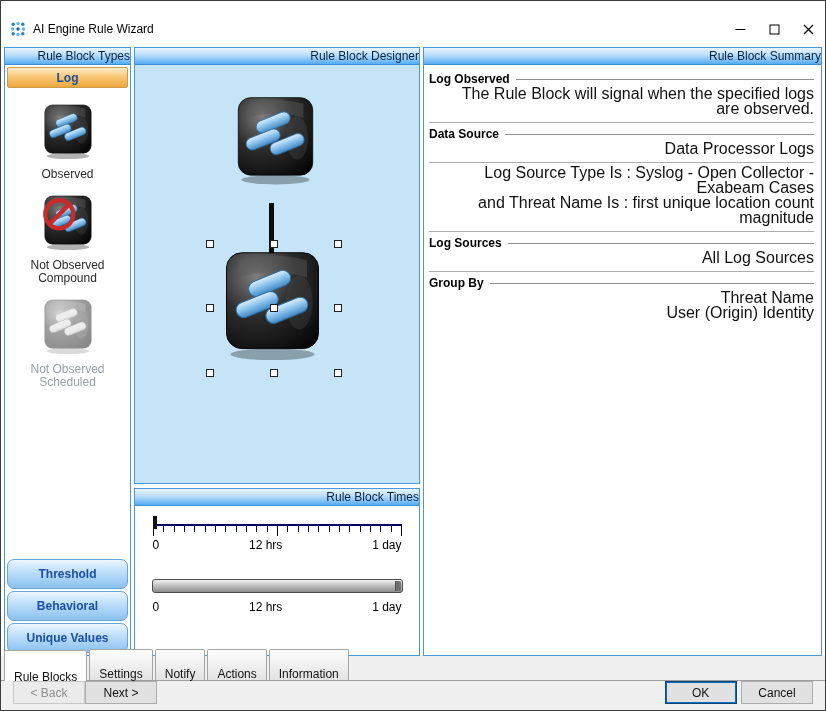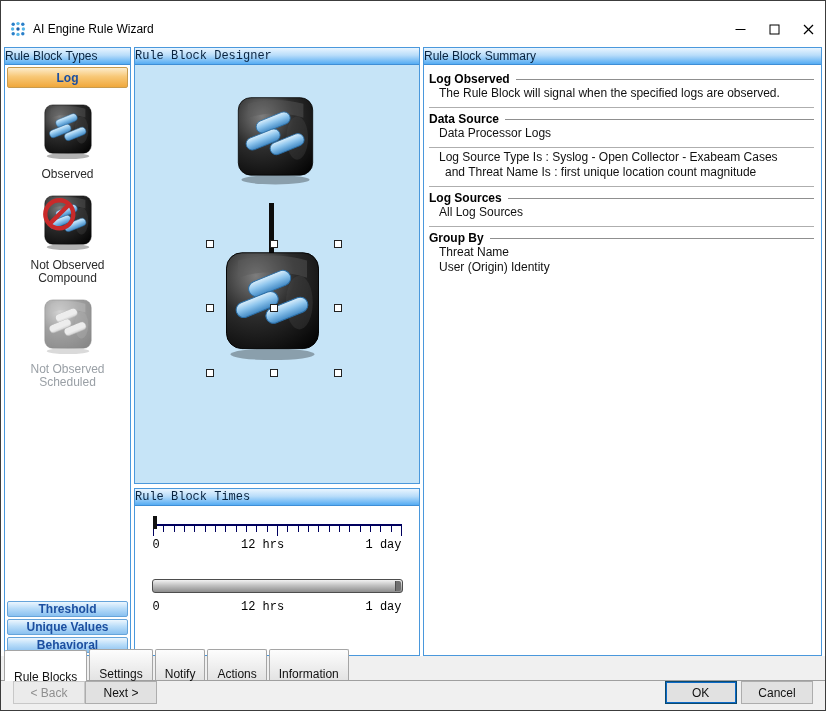--- a/index.html
+++ b/index.html
@@ -12,45 +12,45 @@
   
   .titlebar { height:32px; display:flex; align-items:center; background:#fff; padding-left:9px;margin-top:12px; }
   .titlebar .app-icon { width:16px; height:16px; margin-right:7px; }
   .titlebar .title { font-size:12px; color:#000; flex:1; }
   .win-btn { width:34px; height:31px; display:flex; align-items:center; justify-content:center; background:transparent; border:none; }
   .win-btn svg { display:block; }
   
   .main { display:flex; gap:3px; padding:2px 3px 0 3px; height:611px; background:#fff; }
   .panel { border:1px solid #4a98dc; background:#fff; display:flex; flex-direction:column; }
   .panel-header {
-    height:17px; line-height:16px; text-align:left; font-size:12px; color:#09233f;
+    height:17px; line-height:16px; text-align:right; font-size:12px; color:#09233f;
     background:linear-gradient(180deg,#e9f5ff 0%,#b9ddfa 45%,#55acf3 100%);
     border-bottom:1px solid #3e8ed6; flex:none;
   }
   
   .left-col { width:127px; flex:none; }
   .log-tab {
     margin:2px; height:21px; font-size:12px; font-weight:bold; color:#1c4fa0;
     background:linear-gradient(180deg,#fdeccb 0%,#f8c877 45%,#f0a83c 100%);
     border:1px solid #c89b4e; border-radius:2px;
   }
   .block-item { text-align:center; margin-top:12px; }
   .block-item .bicon { width:58px; height:58px; display:inline-block; }
   .block-item .blabel { font-size:12px; color:#2b2b2b; line-height:13px; margin-top:4px; padding:0 8px; }
   .block-item.disabled .blabel { color:#9aa0a6; }
   .disabled-icon { filter:grayscale(1) brightness(1.55) contrast(0.75) opacity(0.55); }
   .left-spacer { flex:1; }
   .side-tab {
-    height:16px; margin:1px 2px; font-size:12px; font-weight:bold; color:#1c4fa0;
+    height:30px; margin:1px 2px; font-size:12px; font-weight:bold; color:#1c4fa0;
     background:linear-gradient(180deg,#ecf6fe 0%,#baddf9 45%,#8ac1f0 100%);
-    border:1px solid #66a4da; border-radius:2px;
+    border:1px solid #66a4da; border-radius:7px;
   }
   .side-tab:last-child { margin-bottom:2px; }
   
-  .center-col { width:286px; flex:none; display:flex; flex-direction:column; gap:4px; border:none; background:transparent;font-family:Liberation Mono, monospace; }
+  .center-col { width:286px; flex:none; display:flex; flex-direction:column; gap:4px; border:none; background:transparent; }
   .designer-box { flex:1; }
   .designer-canvas { flex:1; background:#c6e4f7; position:relative; overflow:hidden; }
   .cube { position:absolute; }
   .connector { position:absolute; width:5px; background:#0c0c0c; }
   .handle { position:absolute; width:8px; height:8px; background:#fff; border:1px solid #222; }
   
   .times-box { height:168px; flex:none; }
   .times-body { flex:1; background:#fff; padding:18px 16px 0 16px; }
   .ruler-wrap { position:relative; width:249px; margin:0 auto; }
   .ruler-line { border-top:2px solid #00005e; width:249px; }
@@ -65,21 +65,21 @@
   .slider-bar { position:absolute; left:-1px; top:-7px; width:251px; height:14px;
     background:linear-gradient(180deg,#f2f2f2 0%,#c2c2c2 45%,#8d8d8d 100%);
     border:1px solid #4d4d4d; border-radius:3px; }
   .slider-bar::after { content:""; position:absolute; right:1px; top:1px; bottom:1px; width:5px;
     background:#707070; border-left:1px solid #4d4d4d; border-radius:0 2px 2px 0; }
   
   .right-col { flex:1; }
   .summary-body { flex:1; overflow:hidden; padding:3px 7px 0 5px; }
   .sec-title { display:flex; align-items:center; font-size:12px; font-weight:bold; color:#000; margin-top:4px; }
   .sec-title::after { content:""; flex:1; border-top:1px solid #8f8f8f; margin-left:6px; }
-  .sec-line { font-size:12px; color:#111; line-height:15px; padding-left:10px; }
+  .sec-line { font-size:16px; color:#111; line-height:15px; padding-left:10px;text-align:right; }
   .sec-line.indent2 { padding-left:16px; }
   .sec-sep { border-bottom:1px solid #aeaeae; margin:6px 0 2px 0; }
   
   .tabstrip { height:25px; background:#f0f0f0; display:flex; align-items:flex-end; padding:0 3px; border-bottom:1px solid #9f9f9f; }
   .tab { height:19px; line-height:18px; padding:15px 9px; font-size:12px; color:#111;
     border:1px solid #a5a5a5; border-bottom:none; border-radius:2px 2px 0 0;
     background:linear-gradient(180deg,#fdfdfd,#e3e3e3); margin-right:2px; }
   .tab.active { height:23px; line-height:22px; background:#fff; position:relative; top:1px; z-index:2; }
   
   .footer { height:43px; background:#f0f0f0; display:flex; padding:0 12px; }
@@ -184,22 +184,22 @@
         <span class="bicon disabled-icon">
           <svg viewBox="0 0 120 120" width="58" height="58">
               <use href="#cube-art"></use>
             </svg>
         </span>
         <div class="blabel">Not Observed Scheduled</div>
       </div>
 
       <div class="left-spacer"></div>
       <button class="side-tab">Threshold</button>
+      <button class="side-tab">Behavioral</button>
       <button class="side-tab">Unique Values</button>
-      <button class="side-tab">Behavioral</button>
     </div>
 
     <div class="center-col">
       <div class="panel designer-box">
         <div class="panel-header">Rule Block Designer</div>
         <div class="designer-canvas">
 
           <span class="cube" style="left:94px; top:28px; width:93px; height:93px;">
             <svg viewBox="0 0 120 120" width="93" height="93">
                 <use href="#cube-art"></use>

